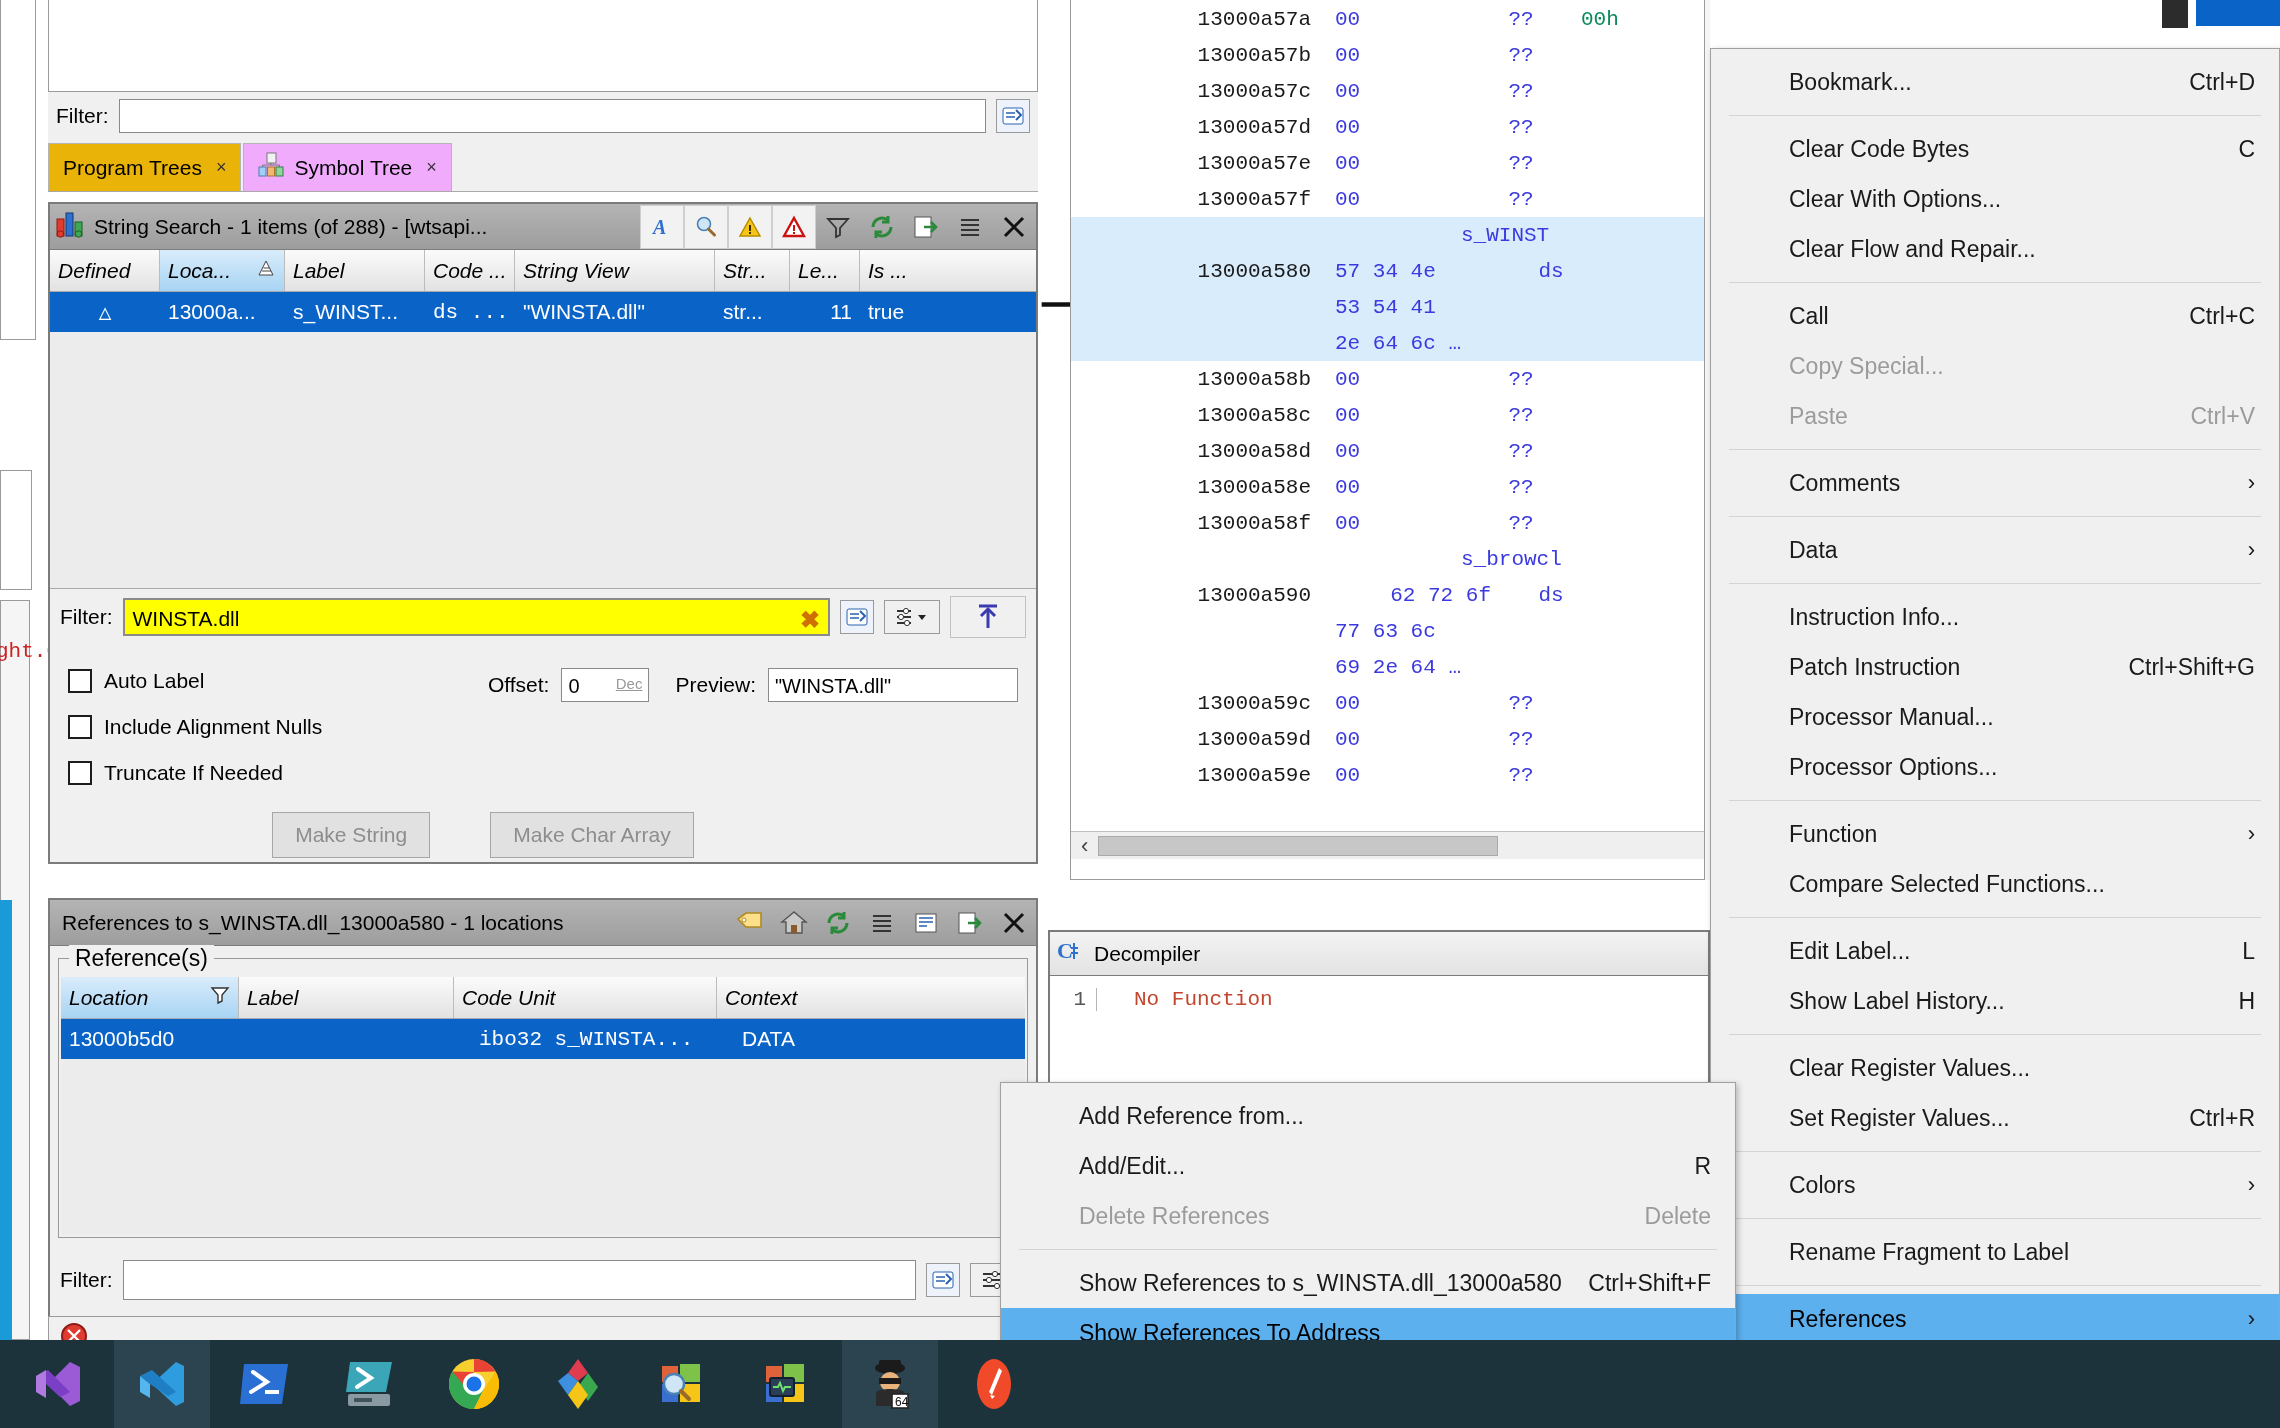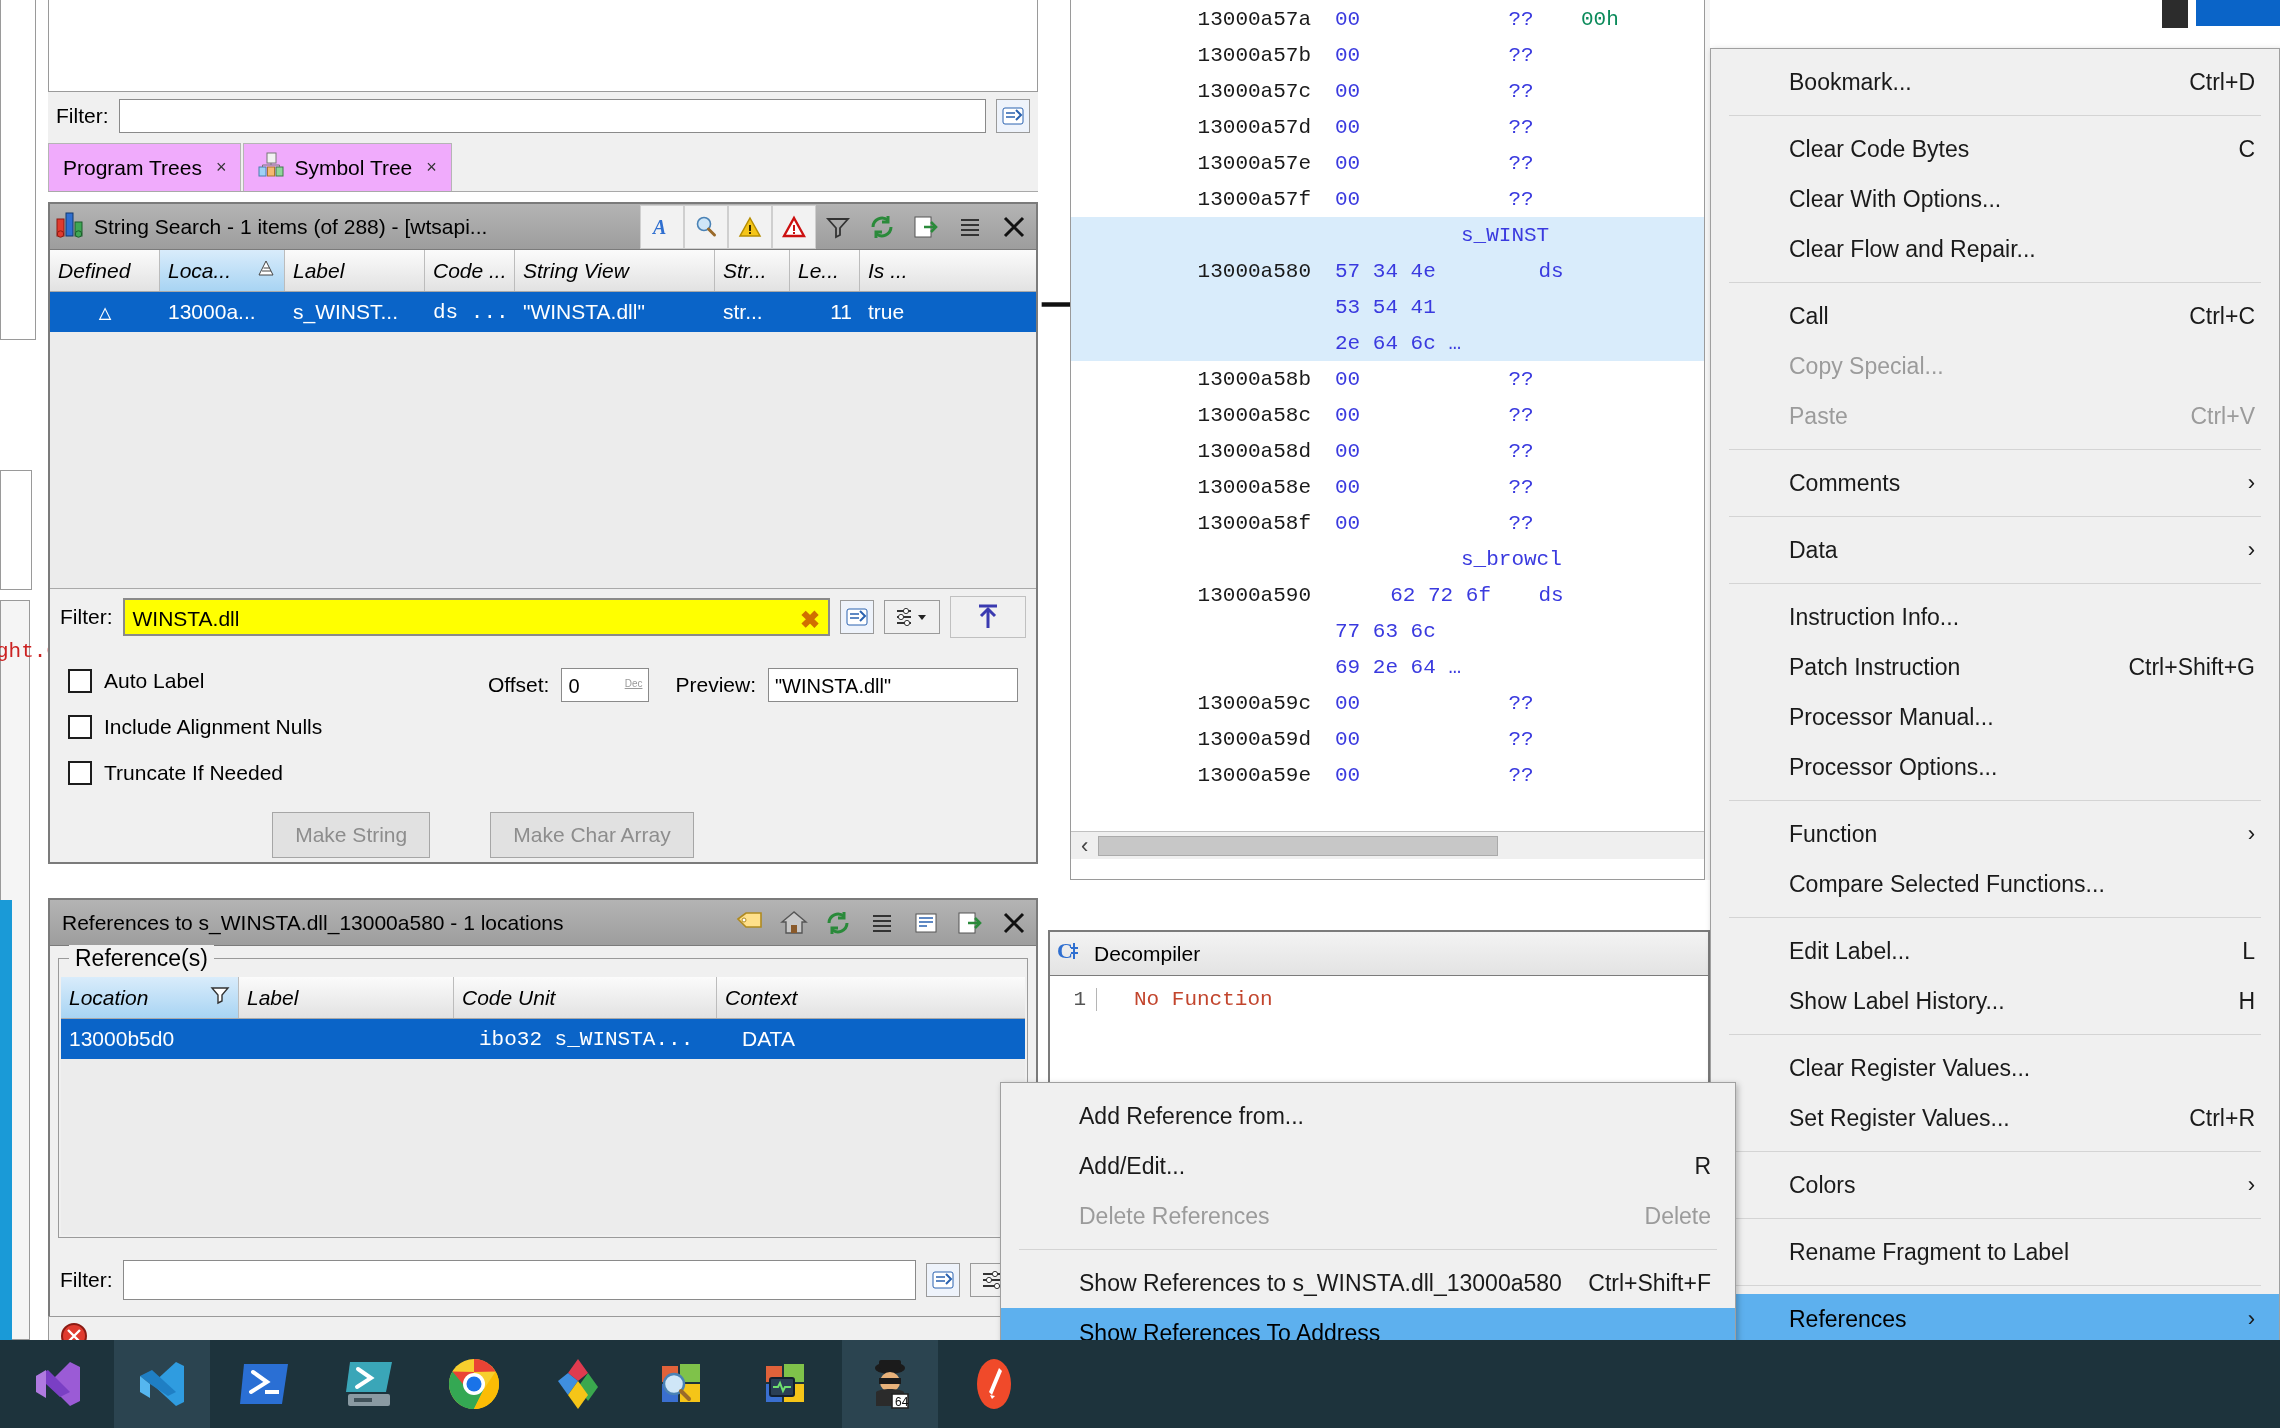--- a/index.html
+++ b/index.html
@@ -42,21 +42,21 @@
 
   
   #tabstrip {
     left:48px; top:140px; width:990px; height:52px;
     background:#f0f0f0; border-bottom:1px solid #a9a9a9;
     display:flex; align-items:flex-end;
   }
   .tab {
     height:48px; display:flex; align-items:center; gap:10px;
     padding:0 14px; font-size:21px; border:1px solid #b5b5b5;
-    border-bottom:none; background:#f0abfc; margin-right:2px;
+    border-bottom:none; background:#eab308; margin-right:2px;
   }
   .tab.active { background:#f0abfc; }
   .tab .x { font-size:18px; color:#333; margin-left:4px; }
 
   
   #string-search {
     left:48px; top:202px; width:990px; height:662px;
     background:#f0f0f0; border:2px solid #7b7b7b;
   }
   .win-title {
@@ -367,21 +367,21 @@
           </div>
           <div class="cbrow">
             <span class="cbox"></span>
             <span>Truncate If Needed</span>
           </div>
         </div>
         <div style="flex:1; padding-top:10px; display:flex; align-items:center; gap:12px;">
           <span>Offset:</span>
           <span class="textfield" style="width:88px; position:relative;">
             <span>0</span>
-            <span style="position:absolute; right:6px; bottom:2px; font-size:10px; color:#9a9a9a;text-decoration:underline;">Dec</span>
+            <span style="position:absolute; right:6px; bottom:2px; font-size:15px; color:#9a9a9a;text-decoration:underline;">Dec</span>
           </span>
           <span style="margin-left:14px;">Preview:</span>
           <span class="textfield" style="width:250px;">"WINSTA.dll"</span>
         </div>
       </div>
       <div style="display:flex; gap:60px; justify-content:center; margin-top:16px; padding-right:120px;">
         <span class="btn">Make String</span>
         <span class="btn">Make Char Array</span>
       </div>
     </div>

